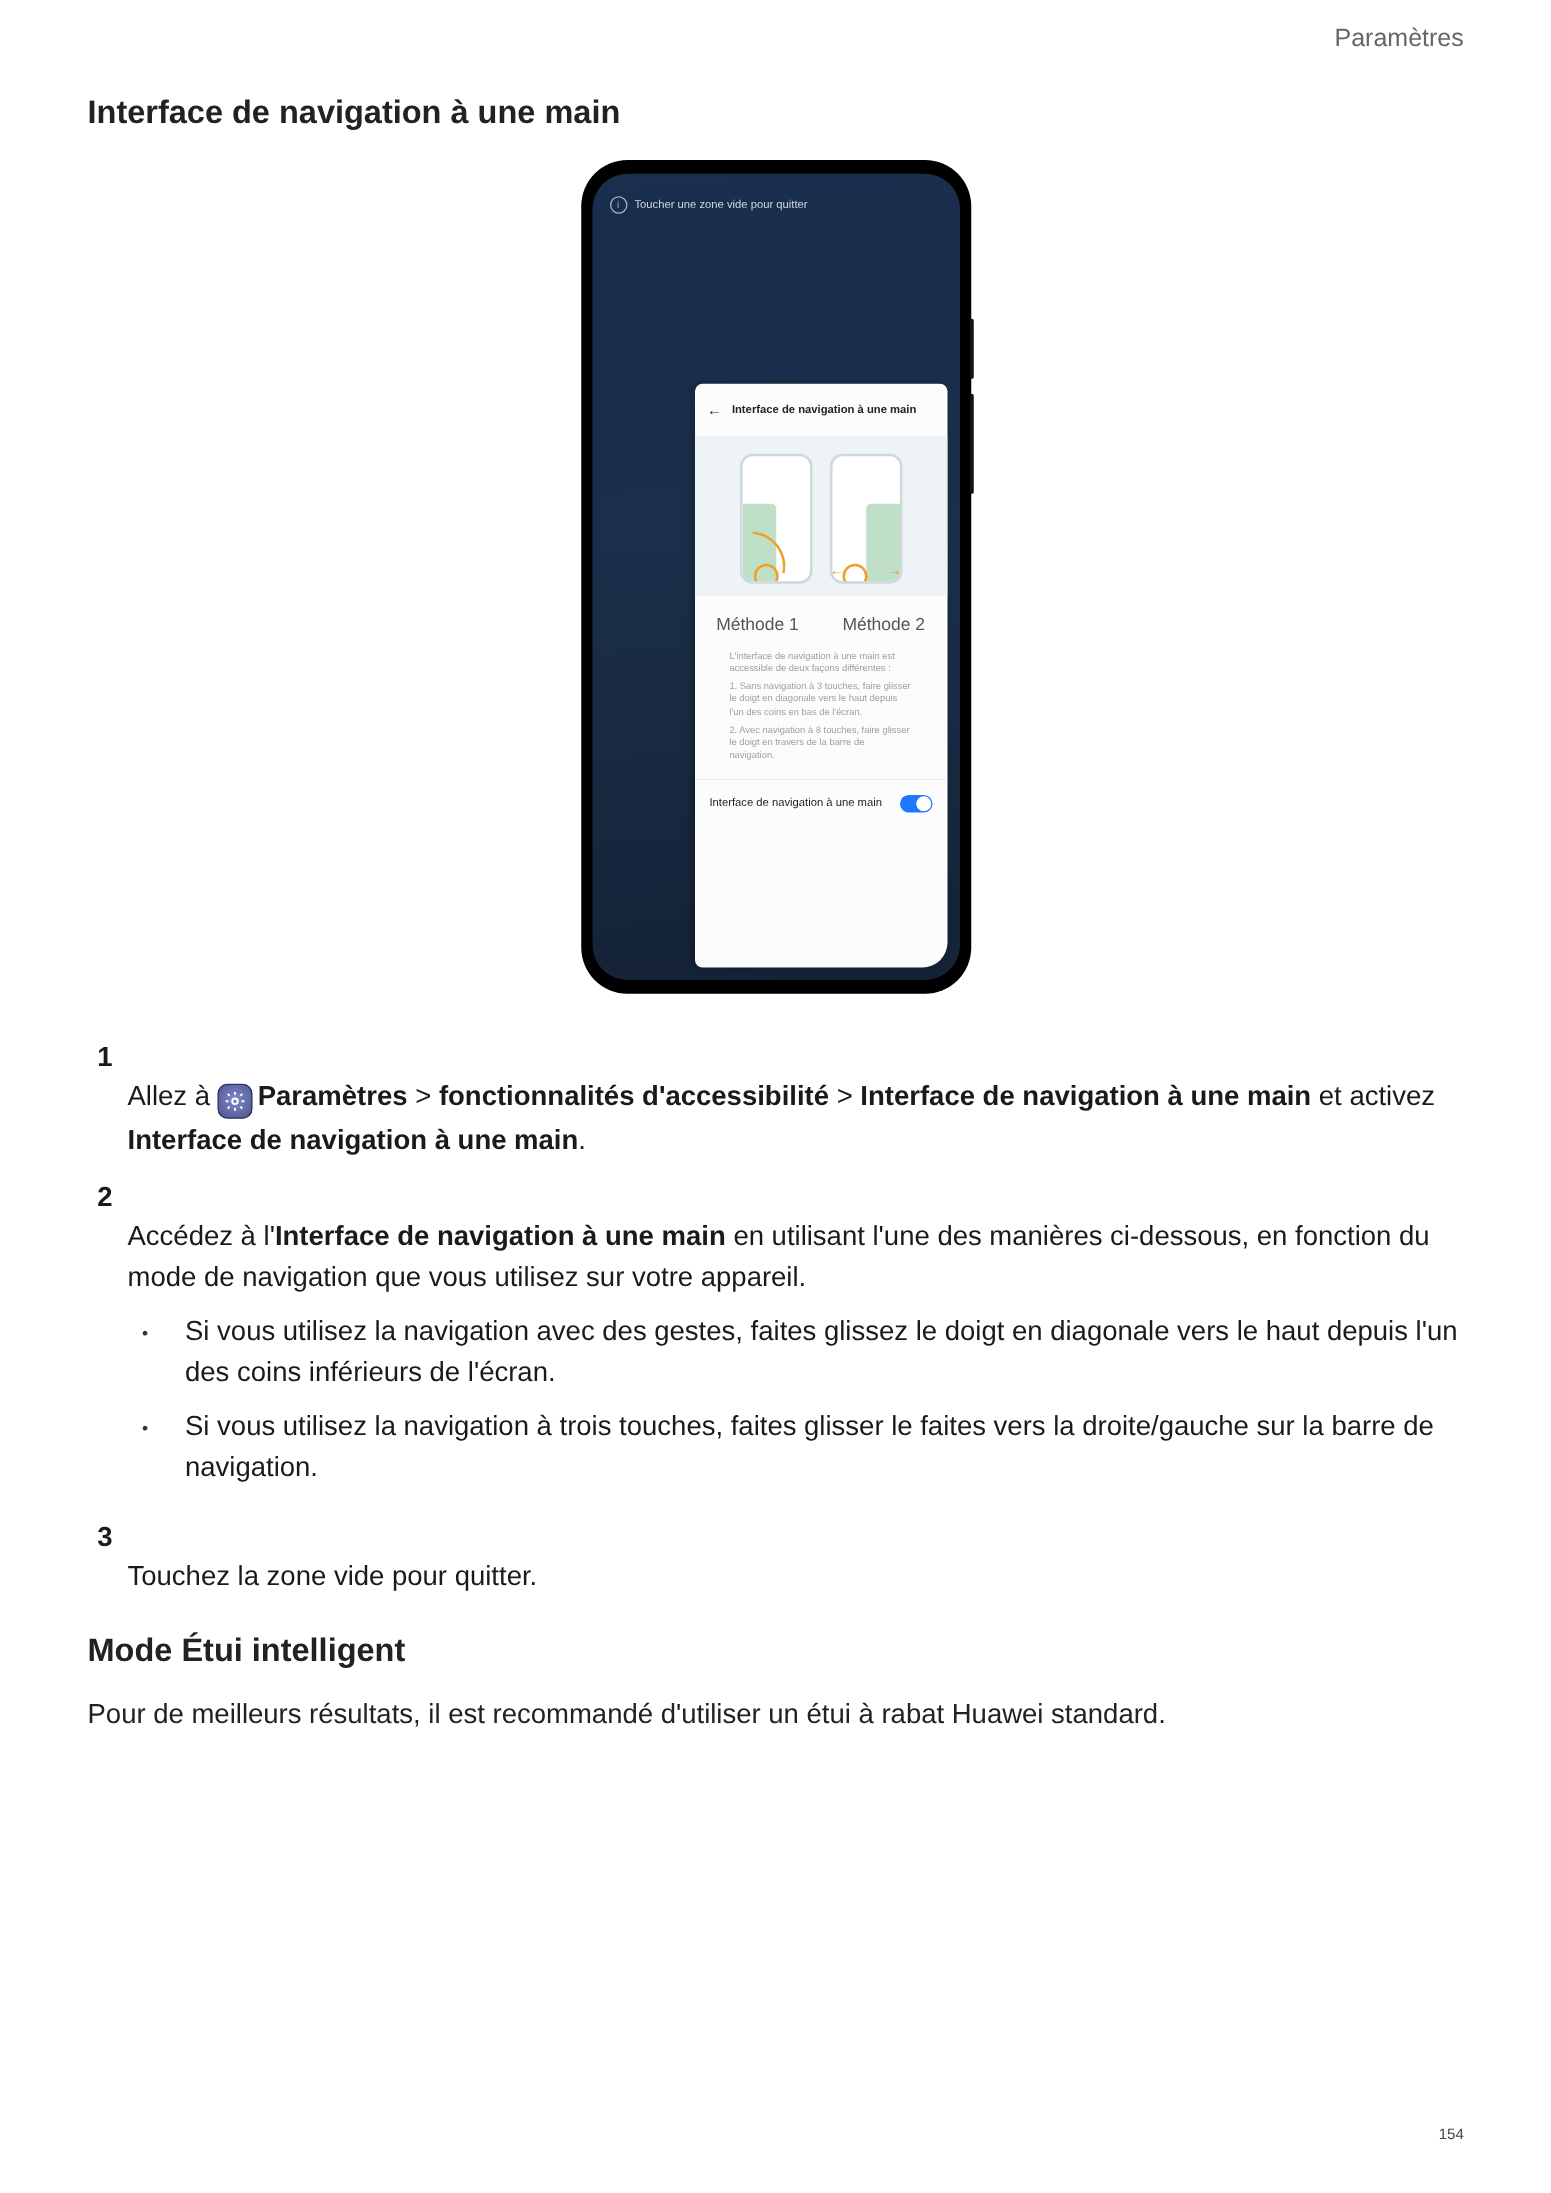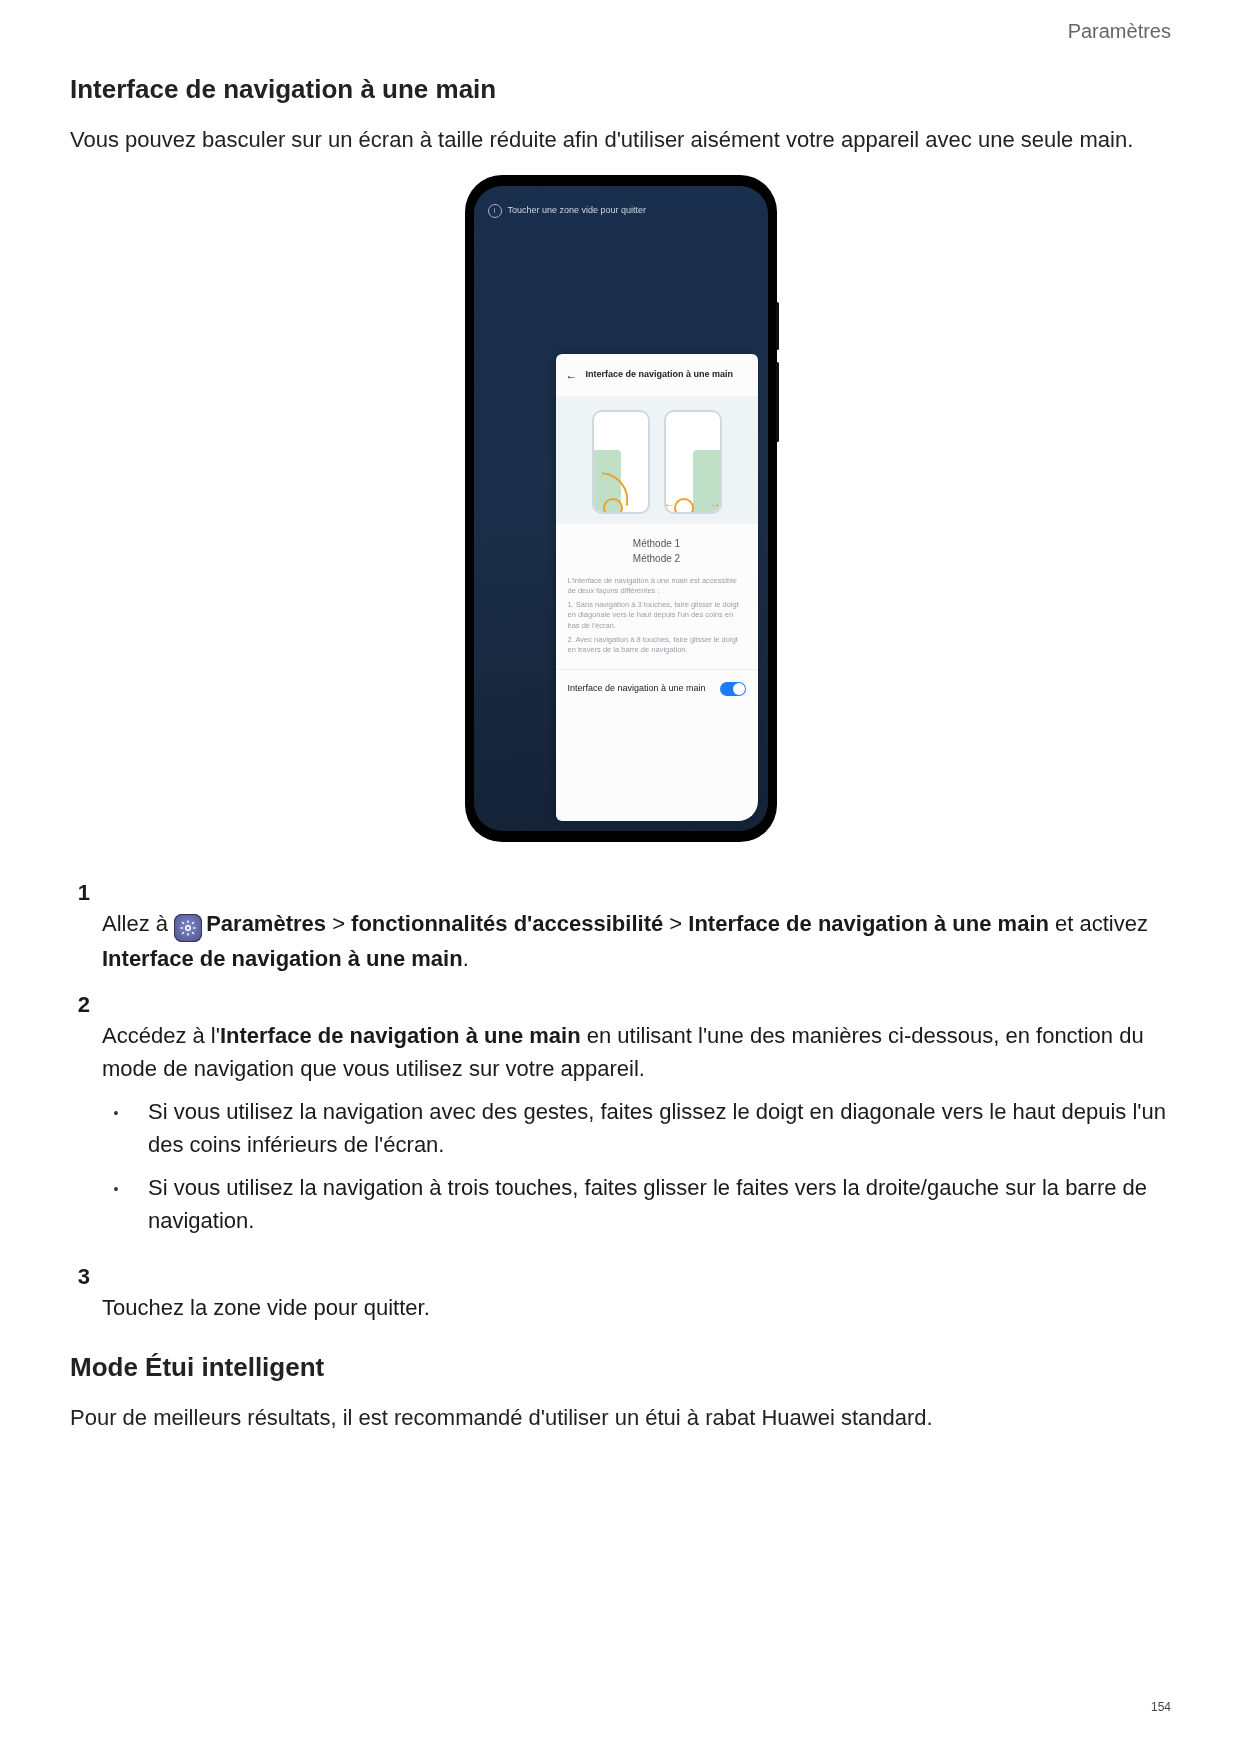--- a/index.html
+++ b/index.html
@@ -110,25 +110,25 @@
   .arrowL,.arrowR{position:absolute;bottom:0;font-size:12px;color:#f0a028;}
   .arrowL{left:-2px;} .arrowR{right:-2px;}
   .swipe-arc{
     position:absolute;left:6px;bottom:8px;width:28px;height:28px;
     border:2px solid #f0a028;border-left:none;border-bottom:none;
     border-radius:0 28px 0 0;transform:rotate(8deg);
     pointer-events:none;
   }
   .method-row{
     display:flex;padding:8px 0 6px 0;
-    font-size:10px;color:#555;flex-direction:column;
+    font-size:14px;color:#555;
   }
   .method-row > div{flex:1;text-align:center;}
   .explain{
-    padding:0 12px;
+    padding:0 28px;
     font-size:7.5px;
     line-height:1.35;
     color:#9aa1a8;
   }
   .explain p{margin:4px 0;}
   .toggle-row{
     margin-top:14px;
     padding:12px 12px 0 12px;
     border-top:1px solid #eee;
     display:flex;align-items:center;justify-content:space-between;
@@ -173,21 +173,20 @@
     font-size:12px;color:#444;
   }
 </style>
 </head>
 <body>
 
 <div class="page">
   <div class="header-right">Paramètres</div>
 
   <h2 class="section">Interface de navigation à une main</h2>
-  <p class="body">Vous pouvez basculer sur un écran à taille réduite afin d'utiliser aisément votre appareil avec une seule main.</p>
 
   <div class="phone-wrap">
     <div class="phone">
       <div class="side-btn sb1"></div>
       <div class="side-btn sb2"></div>
       <div class="screen">
         <div class="exit-tip">
           <span class="info-ico">i</span>
           <span>Toucher une zone vide pour quitter</span>
         </div>

